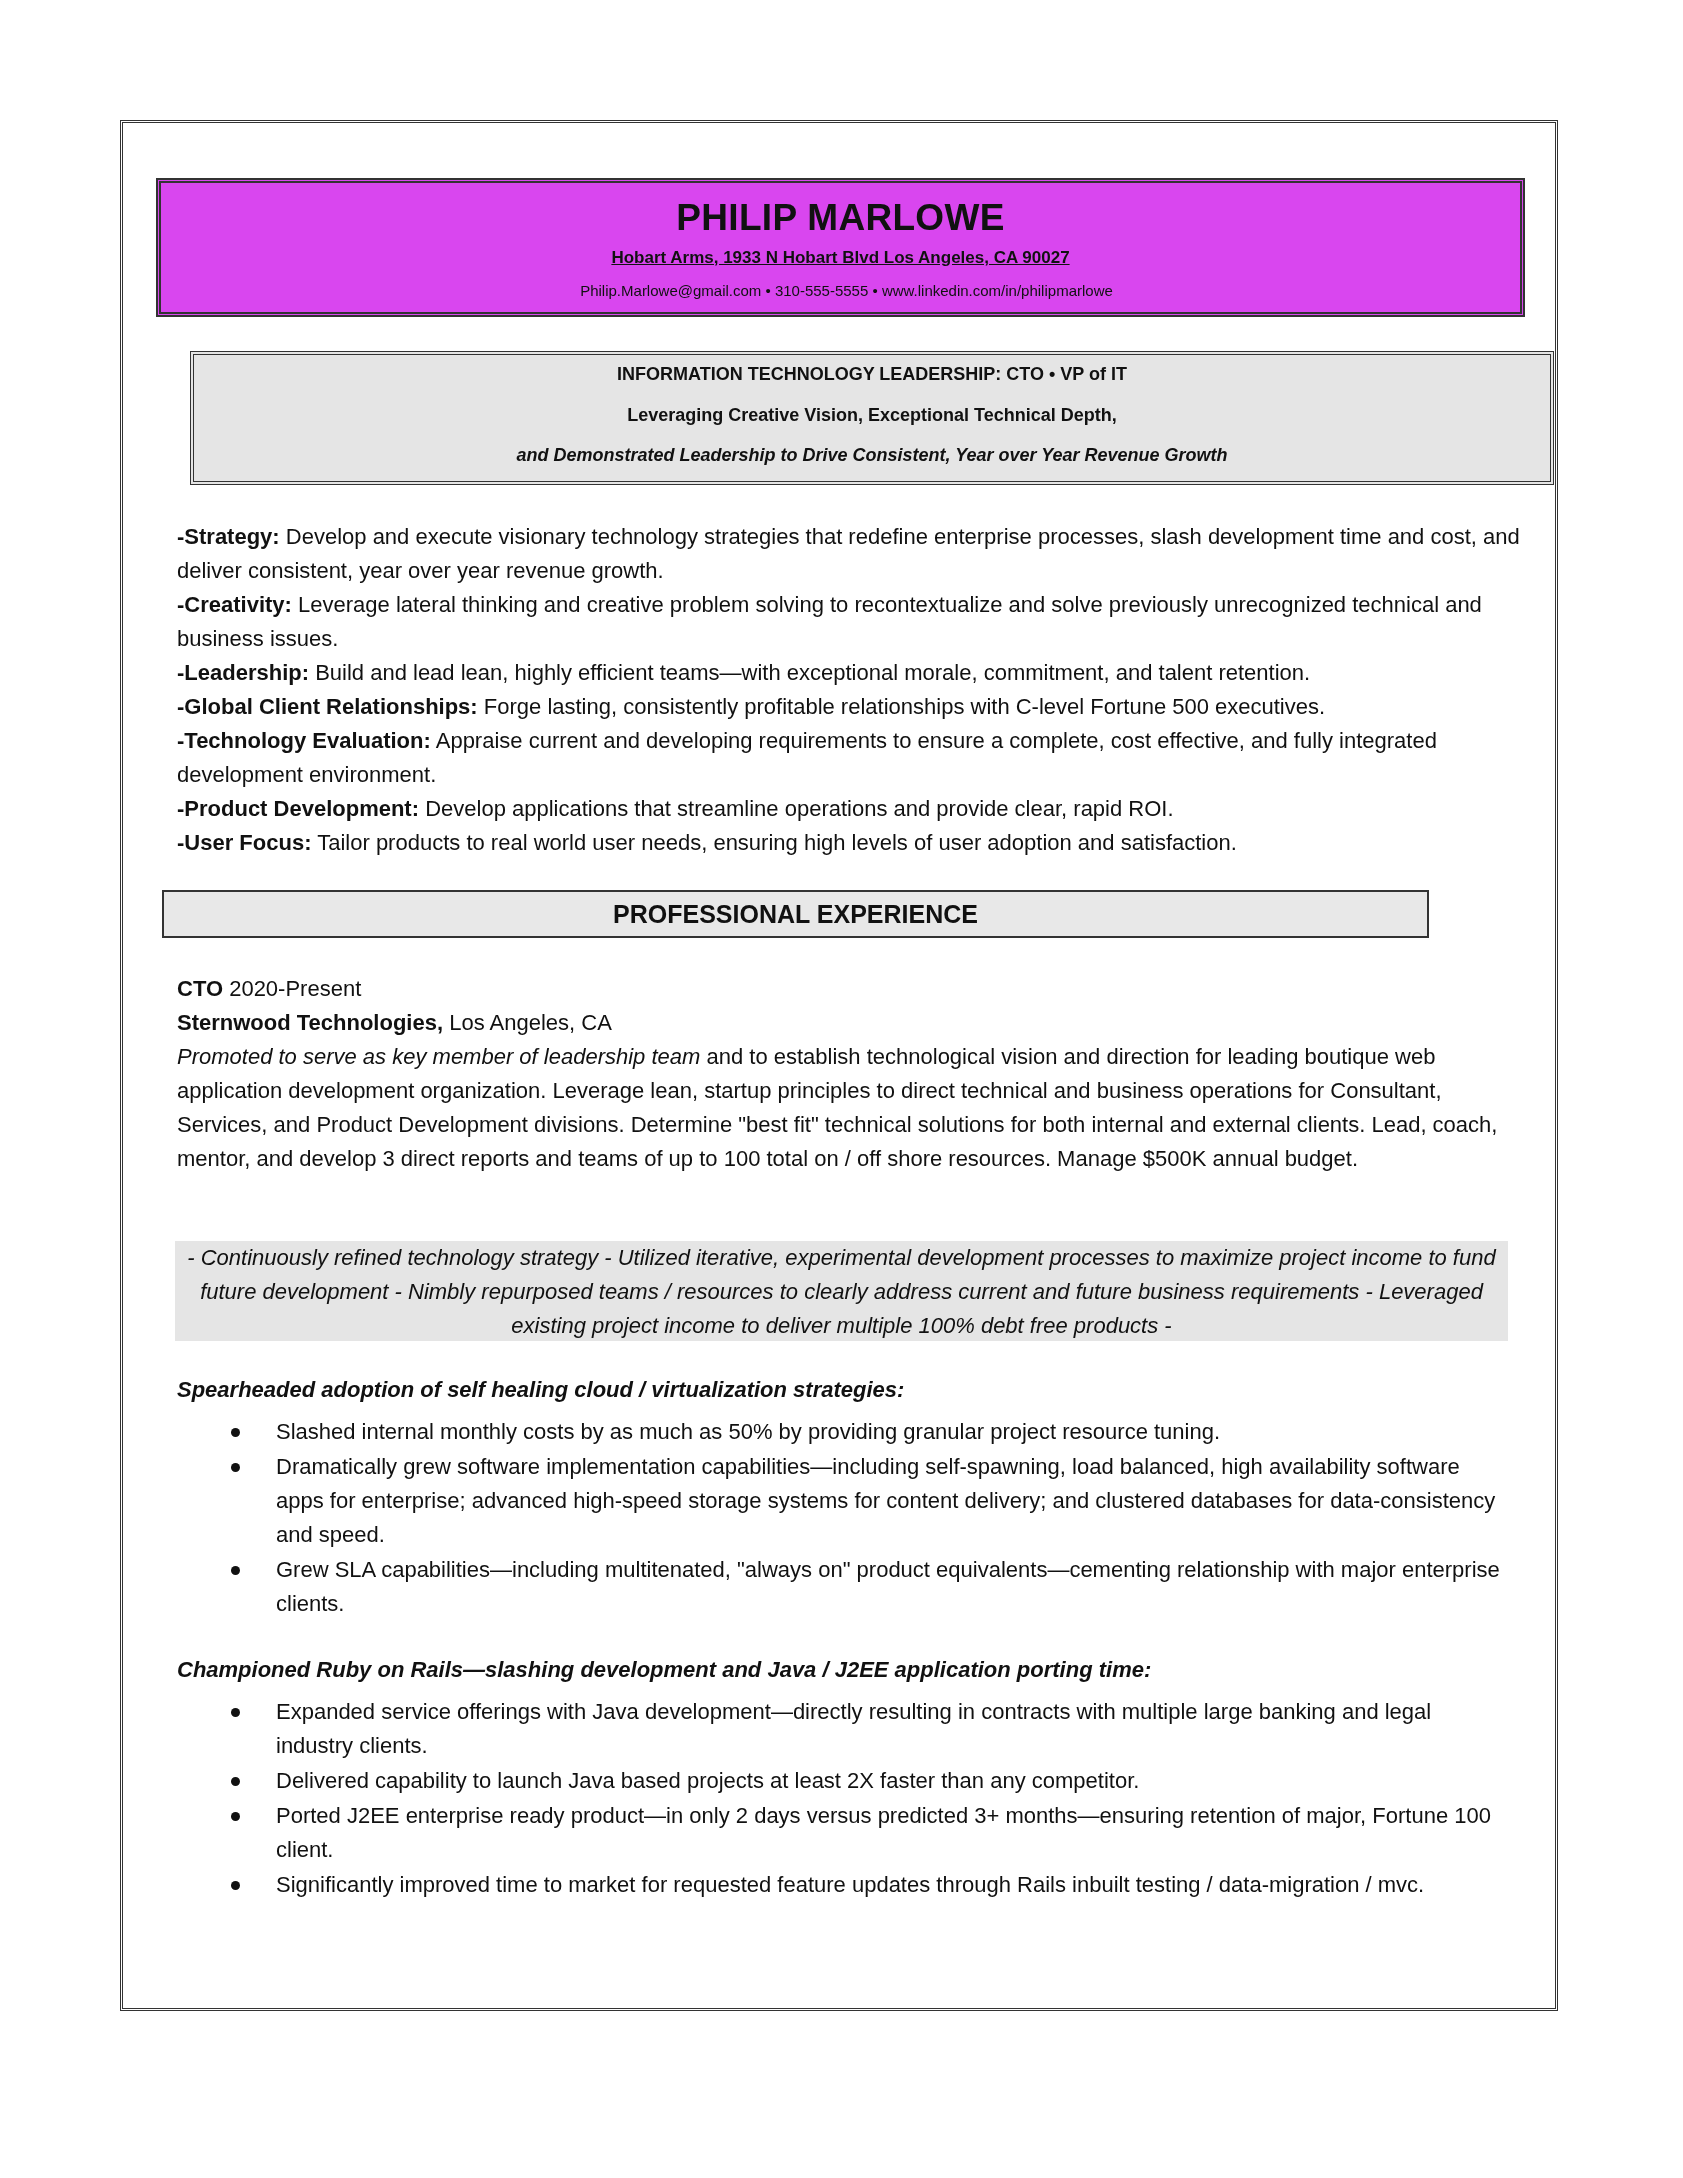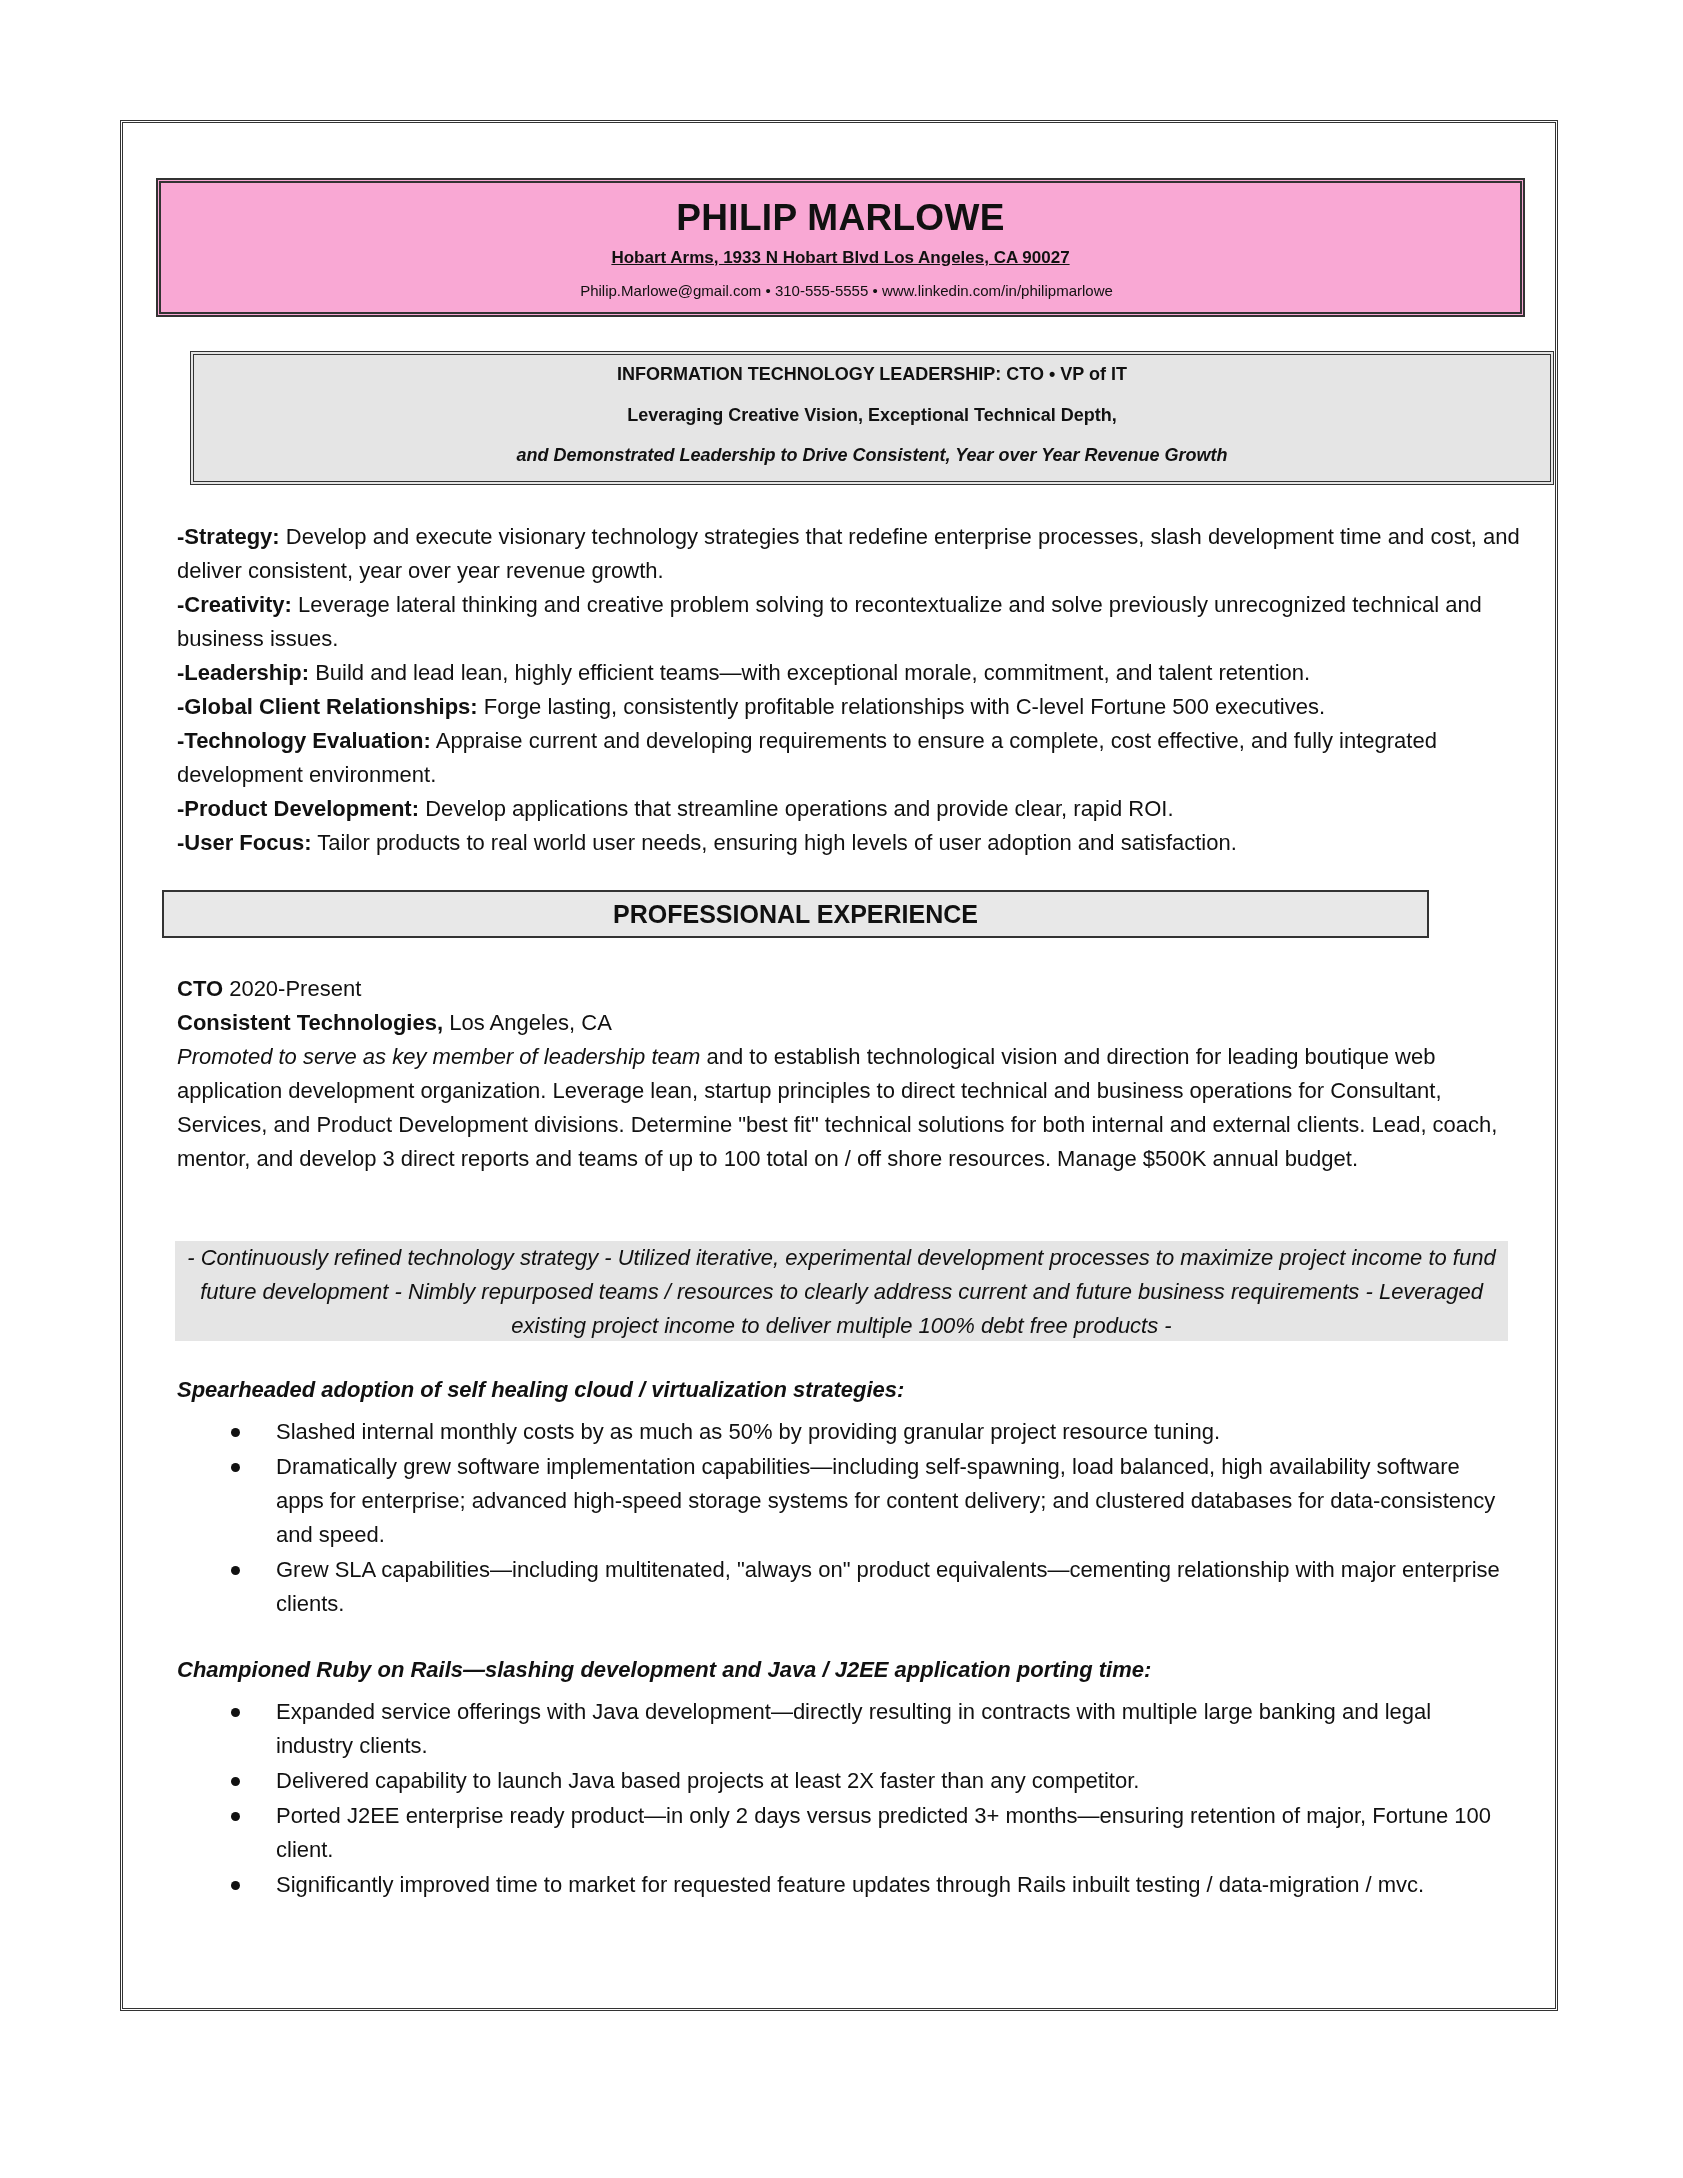--- a/index.html
+++ b/index.html
@@ -7,21 +7,21 @@
     width: 1683px; height: 2178px; position: relative; overflow: hidden;
     font-family: "Liberation Sans", "DejaVu Sans", sans-serif;
     color: #111111;
   }
   .outer {
     position: absolute; left: 120px; top: 120px; width: 1438px; height: 1891px;
     border: 3px double #333333; box-sizing: border-box;
   }
   .box-header {
     position: absolute; left: 156px; top: 178px; width: 1369px; height: 139px;
-    border: 5px double #333333; box-sizing: border-box; background: #f9a8d4;
+    border: 5px double #333333; box-sizing: border-box; background: #d946ef;
     text-align: center;
   }
   .box-header .name { position: absolute; left: 0; right: 0; top: 14px; font-size: 37px; font-weight: bold; letter-spacing: 0.3px; }
   .box-header .addr { position: absolute; left: 0; right: 0; top: 65px; font-size: 17px; font-weight: bold; text-decoration: underline; }
   .box-header .contact { position: absolute; left: 12px; right: 0; top: 99px; font-size: 15px; font-weight: normal; }
 
   .box-headline {
     position: absolute; left: 159px; top: 351px; width: 1364px; height: 134px;
     border: 4px double #333333; box-sizing: border-box; background: #e5e5e5;
     text-align: center; font-weight: bold; font-size: 18px; margin-left: 31px;
@@ -92,21 +92,21 @@
   <div class="item"><b>-Global Client Relationships:</b><span> Forge lasting, consistently profitable relationships with C-level Fortune 500 executives.</span></div>
   <div class="item"><b>-Technology Evaluation:</b><span> Appraise current and developing requirements to ensure a complete, cost effective, and fully integrated development environment.</span></div>
   <div class="item"><b>-Product Development:</b><span> Develop applications that streamline operations and provide clear, rapid ROI.</span></div>
   <div class="item"><b>-User Focus:</b><span> Tailor products to real world user needs, ensuring high levels of user adoption and satisfaction.</span></div>
 </div>
 
 <div class="box-section">PROFESSIONAL EXPERIENCE</div>
 
 <div class="job">
   <div><b>CTO</b><span> 2020-Present</span></div>
-  <div><b>Consistent Technologies,</b><span> Los Angeles, CA</span></div>
+  <div><b>Sternwood Technologies,</b><span> Los Angeles, CA</span></div>
   <div><span class="lead">Promoted to serve as key member of leadership team</span><span> and to establish technological vision and direction for leading boutique web application development organization. Leverage lean, startup principles to direct technical and business operations for Consultant, Services, and Product Development divisions. Determine "best fit" technical solutions for both internal and external clients. Lead, coach, mentor, and develop 3 direct reports and teams of up to 100 total on / off shore resources. Manage $500K annual budget.</span></div>
 </div>
 
 <div class="highlight">- Continuously refined technology strategy - Utilized iterative, experimental development processes to maximize project income to fund future development - Nimbly repurposed teams / resources to clearly address current and future business requirements - Leveraged existing project income to deliver multiple 100% debt free products -</div>
 
 <div class="subhead" style="top:1373px;">Spearheaded adoption of self healing cloud / virtualization strategies:</div>
 <ul class="bullets" style="top:1415px;">
   <li><span class="dot"></span><span>Slashed internal monthly costs by as much as 50% by providing granular project resource tuning.</span></li>
   <li><span class="dot"></span><span>Dramatically grew software implementation capabilities—including self-spawning, load balanced, high availability software apps for enterprise; advanced high-speed storage systems for content delivery; and clustered databases for data-consistency and speed.</span></li>
   <li><span class="dot"></span><span>Grew SLA capabilities—including multitenated, "always on" product equivalents—cementing relationship with major enterprise clients.</span></li>

